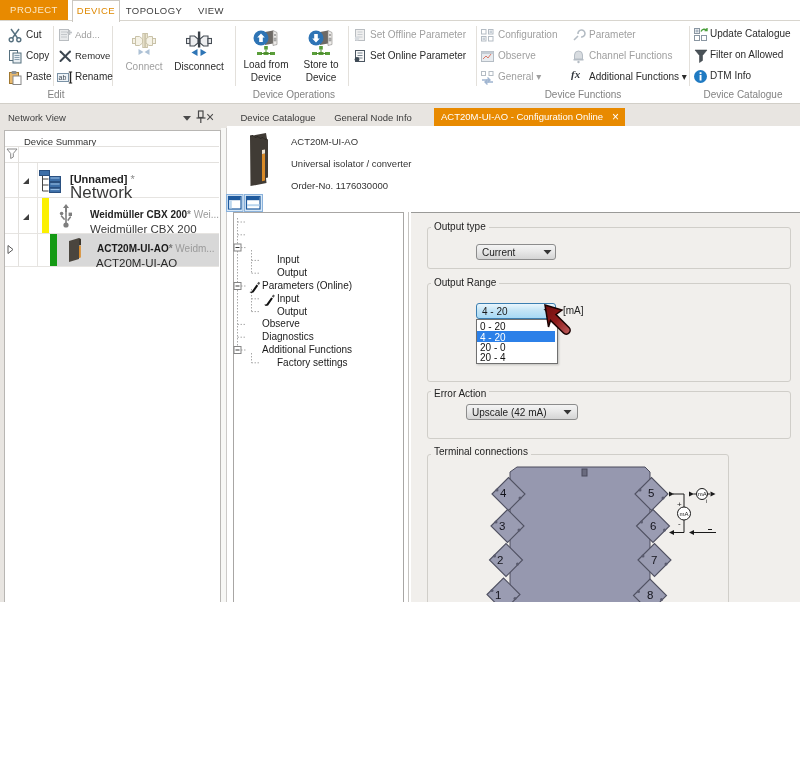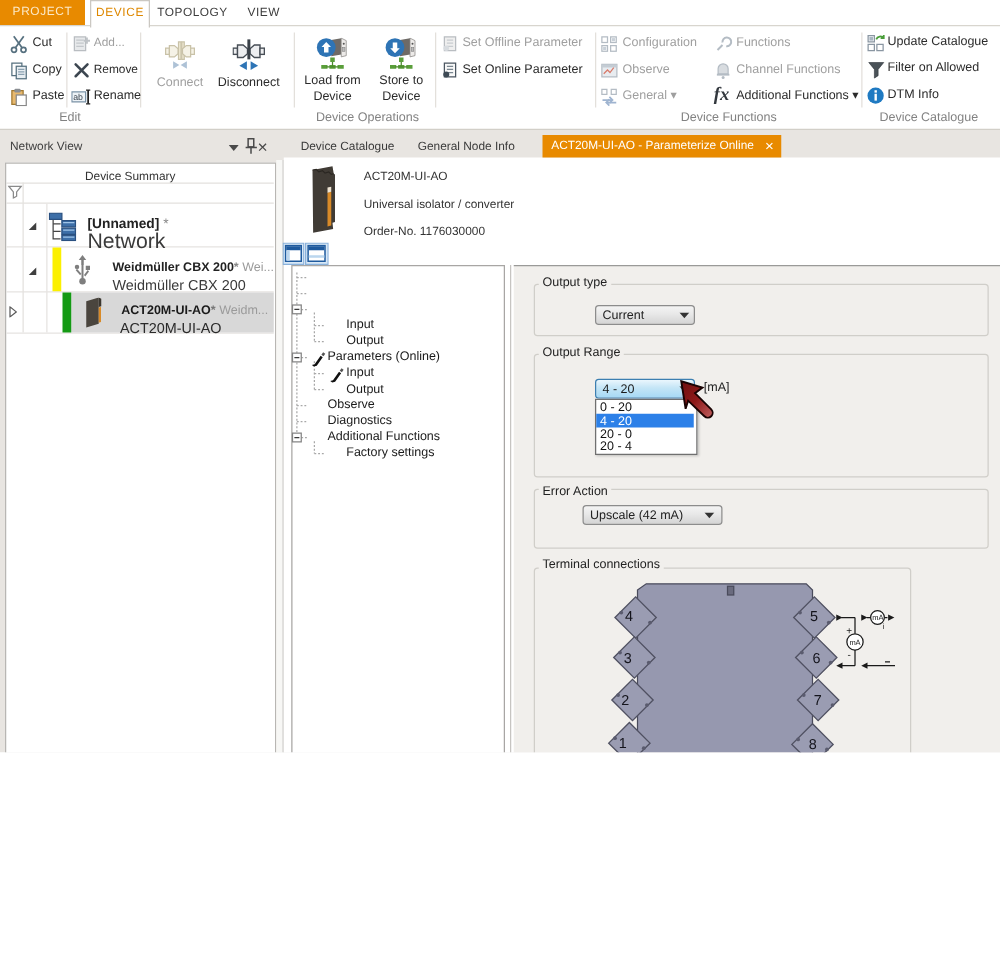--- a/index.html
+++ b/index.html
@@ -209,28 +209,28 @@
     <g stroke="#9FB4D0" stroke-width="1.4">
         <path d="M2,10 h8 m-2.5,-2.5 l2.5,2.5 -2.5,2.5" fill="none"></path>
         <path d="M13,13 h-8 m2.5,-2.5 l-2.5,2.5 2.5,2.5" fill="none" transform="translate(0,-1)"></path>
       </g>
   </svg>
   <div class="lbl dis" style="left:498px;top:70px;">General ▾</div>
 
   <svg class="ic" style="left:571px;top:28px;" width="15" height="15" viewBox="0 0 15 15">
     <path d="M3,12 l4,-4 m0,-2 a3.5,3.5 0 1 1 3,3" stroke="#B4BCC4" stroke-width="1.6" fill="none"></path>
   </svg>
-  <div class="lbl dis" style="left:589px;top:28px;">Functions</div>
+  <div class="lbl dis" style="left:589px;top:28px;">Parameter</div>
   <svg class="ic" style="left:571px;top:49px;" width="15" height="15" viewBox="0 0 15 15">
     <path d="M7.5,2 a4,4 0 0 1 4,4 v4 h-8 v-4 a4,4 0 0 1 4,-4 z" fill="#D8DCE0" stroke="#B4BCC4"></path>
     <rect x="2.5" y="10" width="10" height="1.5" fill="#B4BCC4"></rect>
       <circle cx="7.5" cy="13" r="1.2" fill="#B4BCC4"></circle>
   </svg>
   <div class="lbl dis" style="left:589px;top:49px;">Channel Functions</div>
-  <div class="abs" style="left:571px;top:68px;width:18px;height:16px;font-size:15px;font-style:italic;font-weight:bold;color:#33383E;font-family:'Liberation Serif',serif;">fx</div>
+  <div class="abs" style="left:571px;top:68px;width:18px;height:16px;font-size:11px;font-style:italic;font-weight:bold;color:#33383E;font-family:'Liberation Serif',serif;">fx</div>
   <div class="lbl" style="left:589px;top:70px;">Additional Functions ▾</div>
 
   <svg class="ic" style="left:693px;top:27px;" width="15" height="15" viewBox="0 0 15 15">
     <g fill="none" stroke="#8A96A2">
         <rect x="1.5" y="1.5" width="5" height="5"></rect>
         <rect x="1.5" y="8.5" width="5" height="5"></rect>
         <rect x="8.5" y="8.5" width="5" height="5"></rect>
       </g>
     <rect x="2.5" y="2.5" width="3" height="3" fill="#AAB6C2"></rect>
     <path d="M8,4.5 a3.5,3.5 0 0 1 6,-1 m0,-2.5 v2.5 h-2.5" stroke="#4A9E3A" stroke-width="1.4" fill="none"></path>
@@ -253,21 +253,21 @@
     </svg>
   <svg class="ic" style="left:196px;top:110px;" width="10" height="14" viewBox="0 0 10 14">
     <g stroke="#4A4A4A" stroke-width="1.2" fill="none">
         <rect x="2.5" y="1" width="4.5" height="6.5"></rect>
         <line x1="0.5" y1="8" x2="9.5" y2="8"></line>
         <line x1="4.8" y1="8" x2="4.8" y2="13"></line>
       </g>
   </svg>
   <div class="abs" style="left:206px;top:109px;font-size:14px;color:#4A4A4A;">×</div>
   <div class="abs" style="left:4px;top:130px;width:215px;height:625px;background:#fff;border:1px solid #B8B6B3;"></div>
-  <div class="lbl" style="left:24px;top:135px;color:#333;font-size:9.5px;margin-left:44px;">Device Summary</div>
+  <div class="lbl" style="left:24px;top:135px;color:#333;font-size:9.5px;">Device Summary</div>
   <div class="abs" style="left:5px;top:146px;width:214px;height:1px;background:#E3E1DE;"></div>
   <div class="abs" style="left:5px;top:162px;width:214px;height:1px;background:#E3E1DE;"></div>
   <div class="abs" style="left:5px;top:197px;width:214px;height:1px;background:#E6E4E1;"></div>
   <div class="abs" style="left:5px;top:233px;width:214px;height:1px;background:#E6E4E1;"></div>
   <div class="abs" style="left:5px;top:266px;width:214px;height:1px;background:#E6E4E1;"></div>
   <div class="abs" style="left:18px;top:146px;width:1px;height:120px;background:#E3E1DE;"></div>
   <div class="abs" style="left:37px;top:163px;width:1px;height:103px;background:#E6E4E1;"></div>
 
   <svg class="ic" style="left:6px;top:148px;" width="12" height="11" viewBox="0 0 12 11">
     <path d="M1,1 h10 l-3.7,4.5 v3.5 l-2.6,1.5 v-5 z" fill="none" stroke="#8A8A8A"></path>
@@ -342,21 +342,21 @@
         <line x1="9" y1="4" x2="4" y2="9"></line>
       </g>
   </svg>
 
   <div class="abs" style="left:221px;top:128px;width:5px;height:623px;background:#F7F7F5;border-right:1px solid #CCCAC8;"></div>
   <div class="abs" style="left:227px;top:126px;width:573px;height:593px;background:#ffffff;"></div>
   <div class="abs" style="left:227px;top:719px;width:573px;height:32px;background:#ECEAE7;"></div>
   <div class="abs" style="left:236px;top:112px;width:84px;font-size:9.5px;color:#3A3A3A;text-align:center;white-space:nowrap;">Device Catalogue</div>
   <div class="abs" style="left:329px;top:112px;width:88px;font-size:9.5px;color:#3A3A3A;text-align:center;white-space:nowrap;">General Node Info</div>
   <div class="abs" style="left:434px;top:108px;width:191px;height:18px;background:#E88A00;color:#fff;font-size:9.5px;line-height:18px;white-space:nowrap;">
-    <span style="margin-left:7px;">ACT20M-UI-AO - Parameterize Online</span>
+    <span style="margin-left:7px;">ACT20M-UI-AO - Configuration Online</span>
     <span style="position:absolute;right:6px;top:0;font-size:12px;">×</span>
   </div>
 
   <svg class="ic" style="left:246px;top:132px;" width="24" height="55" viewBox="0 0 24 55">
     <path d="M4,4 L20,1 l1,6 1,0.5 0,38 -2,0.6 0.5,5 -16,3 z" fill="#403B35"></path>
     <path d="M16,22 l3,-0.6 v27 l-3,0.8 z" fill="#D88A28"></path>
     <path d="M16,18 l3,-0.6 v4 l-3,0.7 z" fill="#EDE3D2"></path>
     <path d="M4,4 l3,-0.5 2,2 3,-1 2,2 3,-1 2,2 2,-0.5" fill="none" stroke="#2A2722" stroke-width="1"></path>
   </svg>
   <div class="lbl" style="left:291px;top:135px;color:#333;font-size:9.5px;">ACT20M-UI-AO</div>

